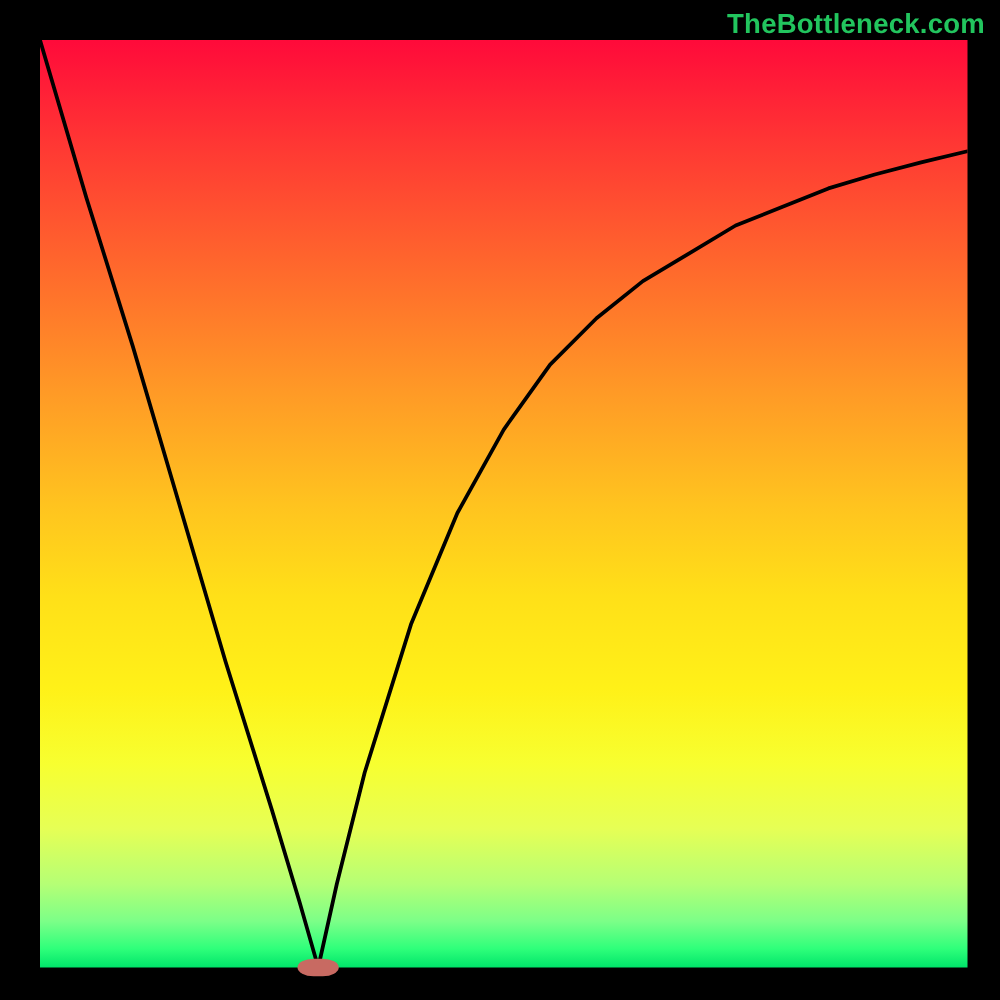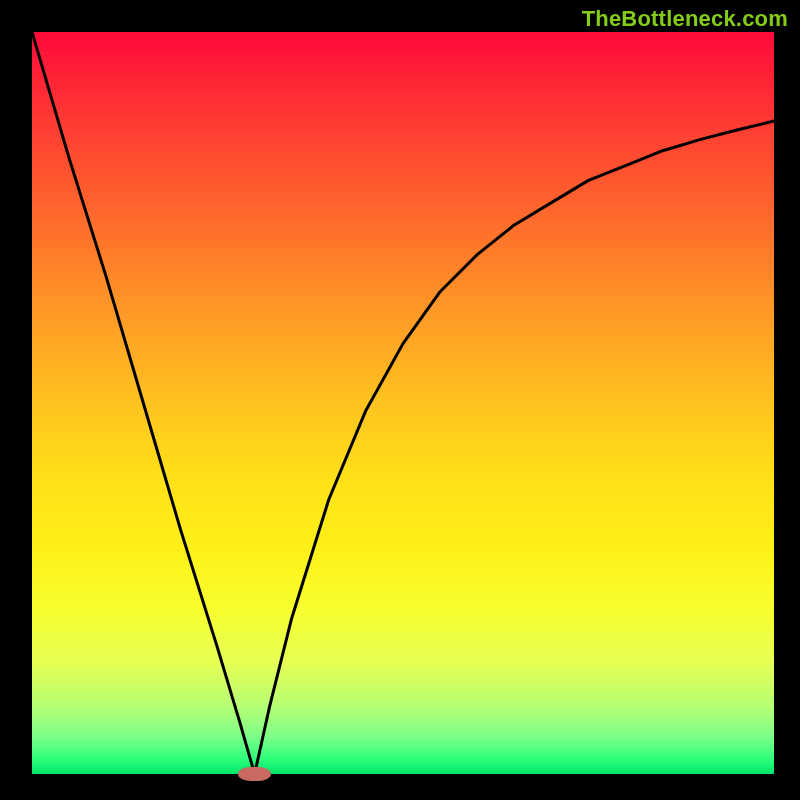--- a/index.html
+++ b/index.html
@@ -34,21 +34,21 @@
       #b5ff75 91%,
       #7cff88 95%,
       #2eff7a 98%,
       #00e46a 100%
     );
   }
   .attr {
     position: absolute;
     right: 12px;
     top: 6px;
-    color: #84cc16;
+    color: #22c55e;
     font-size: 22px;
     font-weight: 600;
     letter-spacing: 0.2px;
   }
   svg.curve {
     position: absolute;
     left: 0;
     top: 0;
   }
   .dot {

